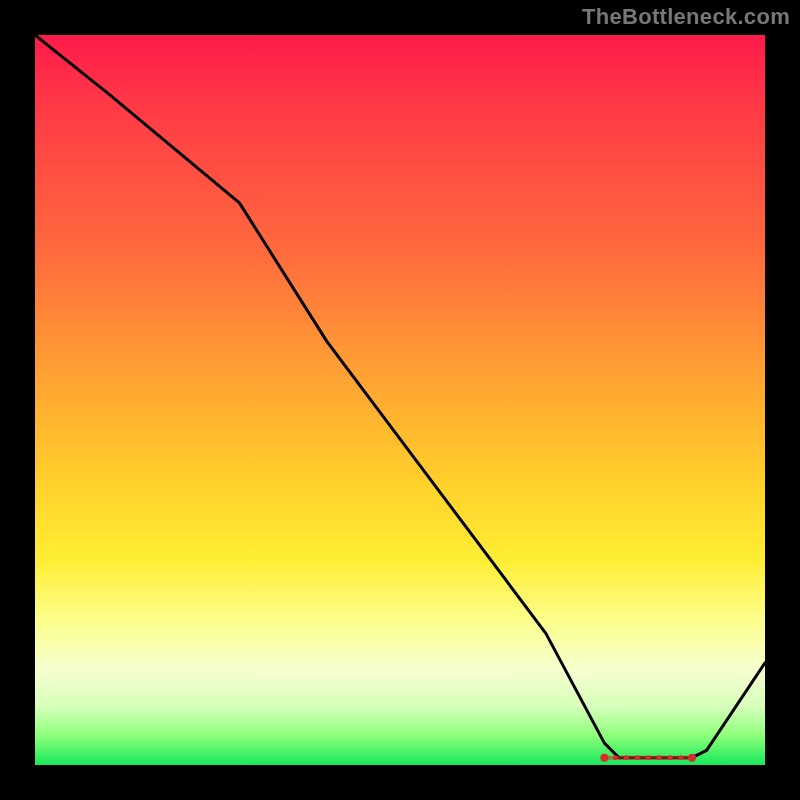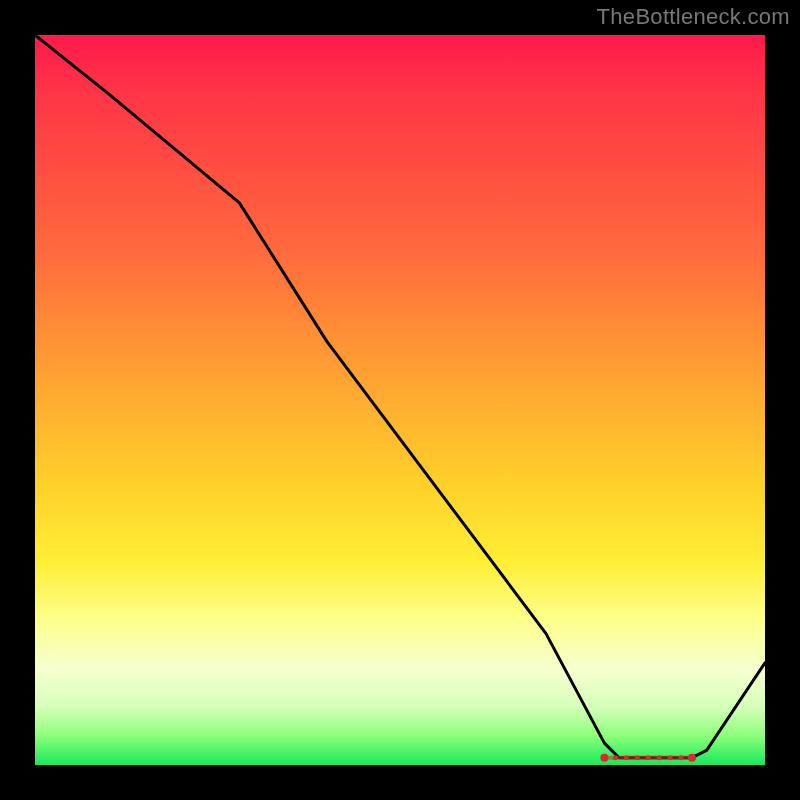--- a/index.html
+++ b/index.html
@@ -16,21 +16,21 @@
     width: 800px;
     height: 800px;
     background: #000;
   }
   .watermark {
     position: absolute;
     top: 4px;
     right: 10px;
     color: #777;
     font-size: 22px;
-    font-weight: 400;
+    font-weight: 700;
     letter-spacing: 0.3px;
     z-index: 5;
   }
   .plot {
     position: absolute;
     left: 35px;
     top: 35px;
     width: 730px;
     height: 730px;
   }

